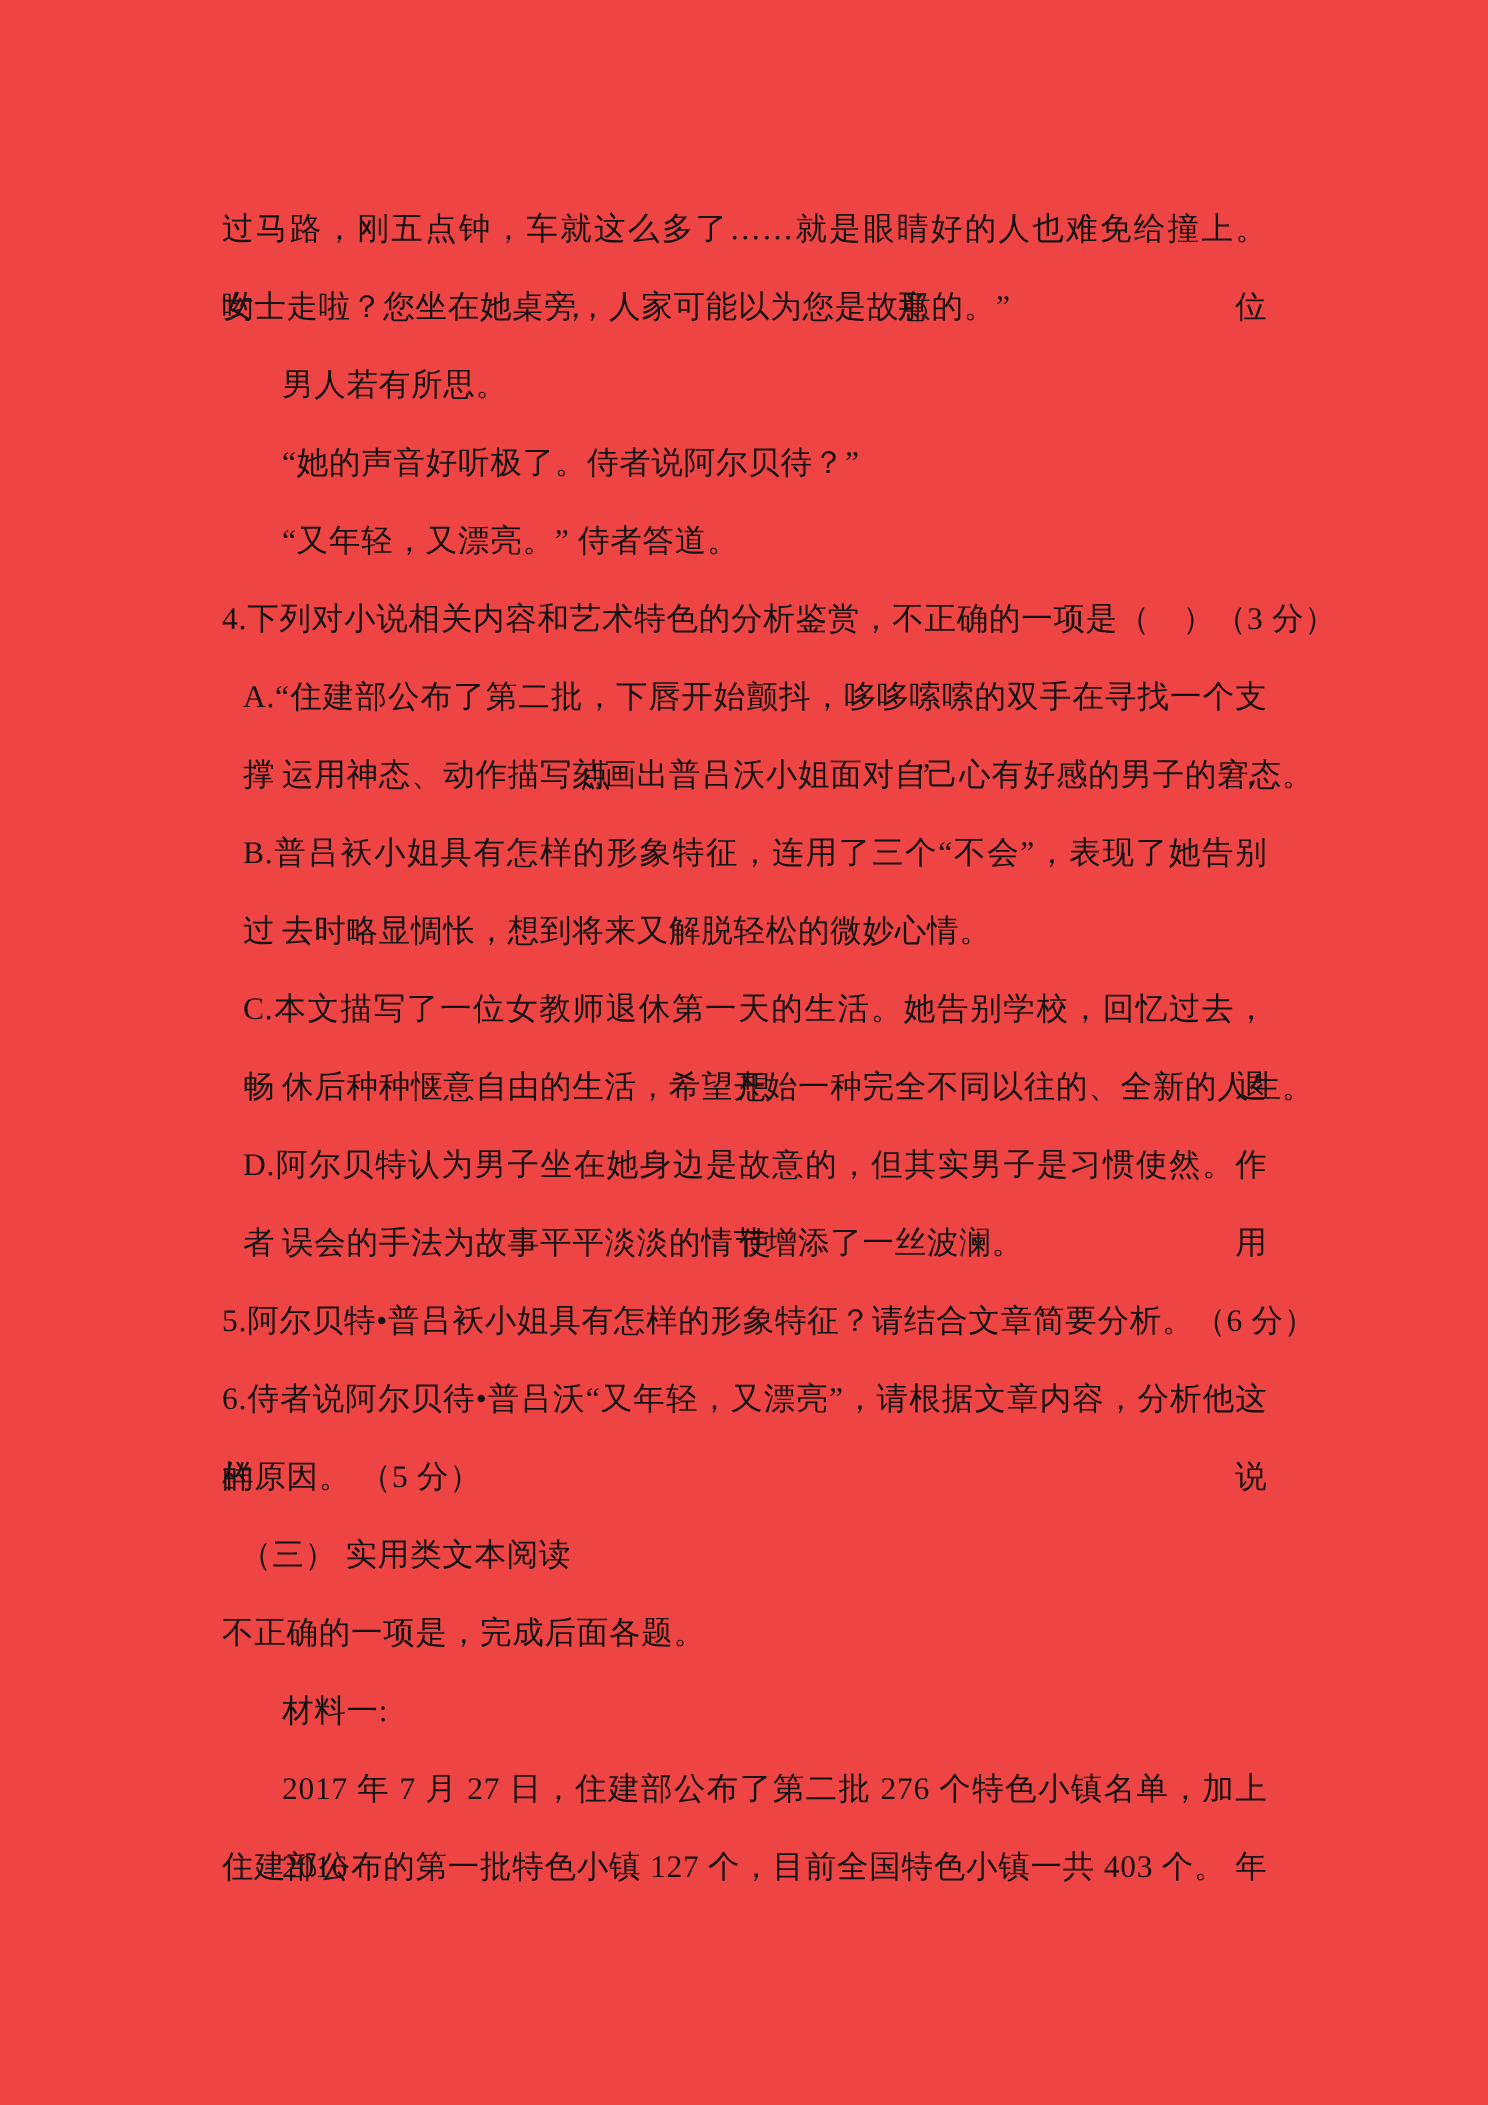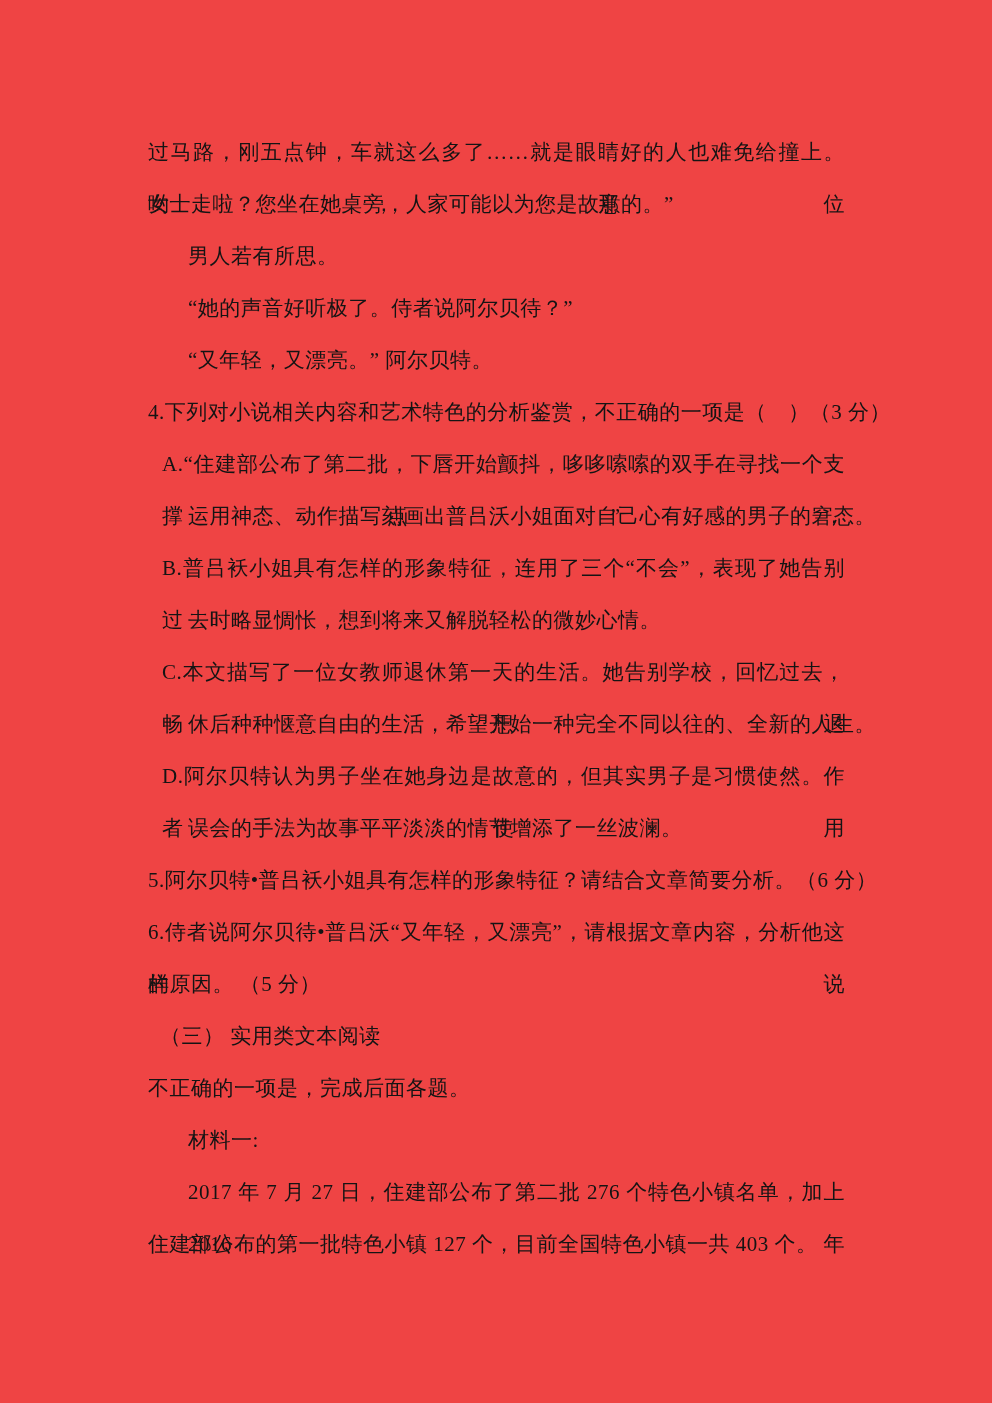--- a/index.html
+++ b/index.html
@@ -38,21 +38,21 @@
   .ind-sec  { padding-left: 12px; }  
 </style>
 </head>
 <body>
 
 <div class="page">
   <div class="line j">过马路，刚五点钟，车就这么多了……就是眼睛好的人也难免给撞上。哟，那位</div>
   <div class="line">女士走啦？您坐在她桌旁，人家可能以为您是故意的。”</div>
   <div class="line ind-para">男人若有所思。</div>
   <div class="line ind-para">“她的声音好听极了。侍者说阿尔贝待？”</div>
-  <div class="line ind-para">“又年轻，又漂亮。” 阿尔贝特。</div>
+  <div class="line ind-para">“又年轻，又漂亮。” 侍者答道。</div>
   <div class="line">4.下列对小说相关内容和艺术特色的分析鉴赏，不正确的一项是（　）（3 分）</div>
   <div class="line ind-opt j">A.“住建部公布了第二批，下唇开始颤抖，哆哆嗦嗦的双手在寻找一个支撑点”，</div>
   <div class="line ind-cont">运用神态、动作描写刻画出普吕沃小姐面对自己心有好感的男子的窘态。</div>
   <div class="line ind-opt j">B.普吕袄小姐具有怎样的形象特征，连用了三个“不会”，表现了她告别过</div>
   <div class="line ind-cont">去时略显惆怅，想到将来又解脱轻松的微妙心情。</div>
   <div class="line ind-opt j">C.本文描写了一位女教师退休第一天的生活。她告别学校，回忆过去，畅想退</div>
   <div class="line ind-cont">休后种种惬意自由的生活，希望开始一种完全不同以往的、全新的人生。</div>
   <div class="line ind-opt j">D.阿尔贝特认为男子坐在她身边是故意的，但其实男子是习惯使然。作者使用</div>
   <div class="line ind-cont">误会的手法为故事平平淡淡的情节增添了一丝波澜。</div>
   <div class="line">5.阿尔贝特•普吕袄小姐具有怎样的形象特征？请结合文章简要分析。（6 分）</div>

